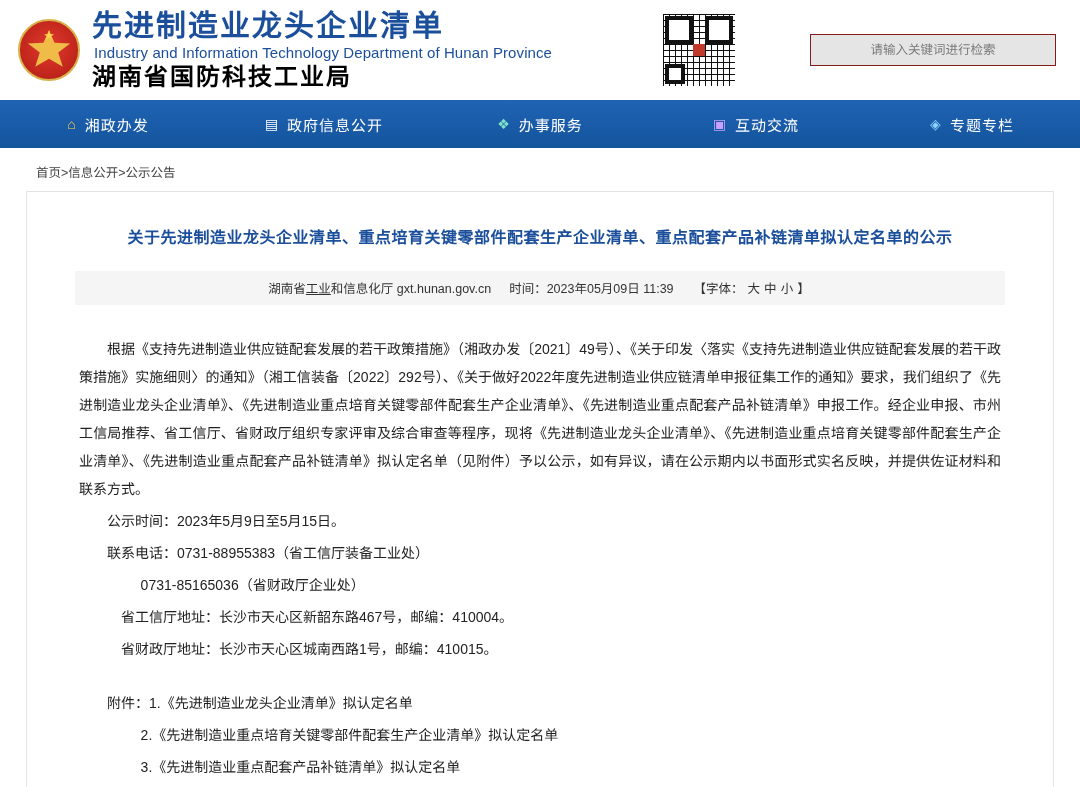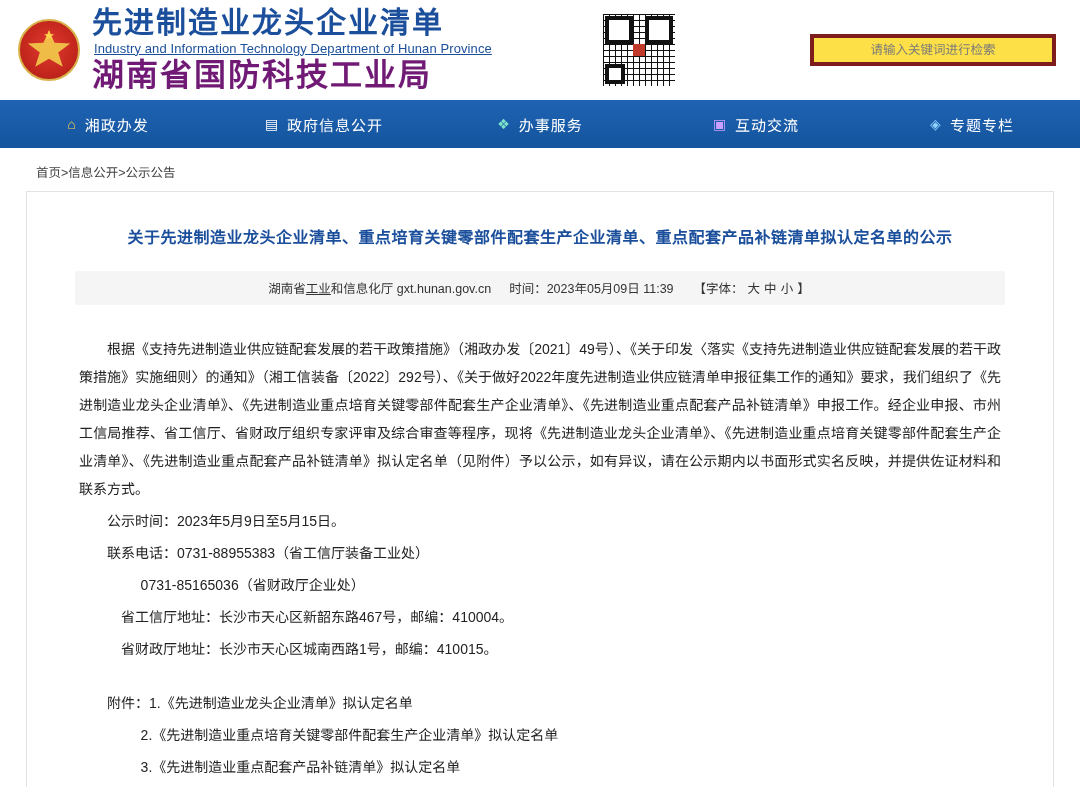--- a/index.html
+++ b/index.html
@@ -52,32 +52,31 @@
   .title-block { flex: none; }
   .title-cn1 {
     font-family: "DejaVu Sans", sans-serif;
     font-size: 30px;
     font-weight: bold;
     color: #1b4f9c;
     letter-spacing: 2px;
     line-height: 1.12;
   }
   .title-en {
-    font-size: 13px;
+    font-size: 15px;
     color: #1b4f9c;
     letter-spacing: .1px;
     line-height: 1.25;
     margin: 1px 0 1px 2px;
-    text-decoration: underline;
   }
   .title-cn2 {
     font-family: "DejaVu Sans", sans-serif;
-    font-size: 32px;
+    font-size: 24px;
     font-weight: bold;
-    color: #701a75;
+    color: #000000;
     letter-spacing: 2px;
     line-height: 1.12;
   }
 
   .qr-wrap {
     margin-left: 110px;
     width: 74px; height: 74px;
     display: flex; align-items: center; justify-content: center;
     flex: none;
   }
@@ -120,22 +119,22 @@
     font-size: 22px;
     font-weight: bold;
     font-style: italic;
     color: #1b4f9c;
     letter-spacing: 3px;
     white-space: nowrap;
   }
   .search-box {
     width: 246px;
     height: 32px;
-    border: 4px solid #7f1d1d;
-    background: #fde047;
+    border: 1px solid #7f1d1d;
+    background: #e5e5e5;
     display: flex;
     align-items: center;
     justify-content: center;
   }
   .search-input {
     width: 100%;
     height: 100%;
     border: 0;
     outline: 0;
     text-align: center;

